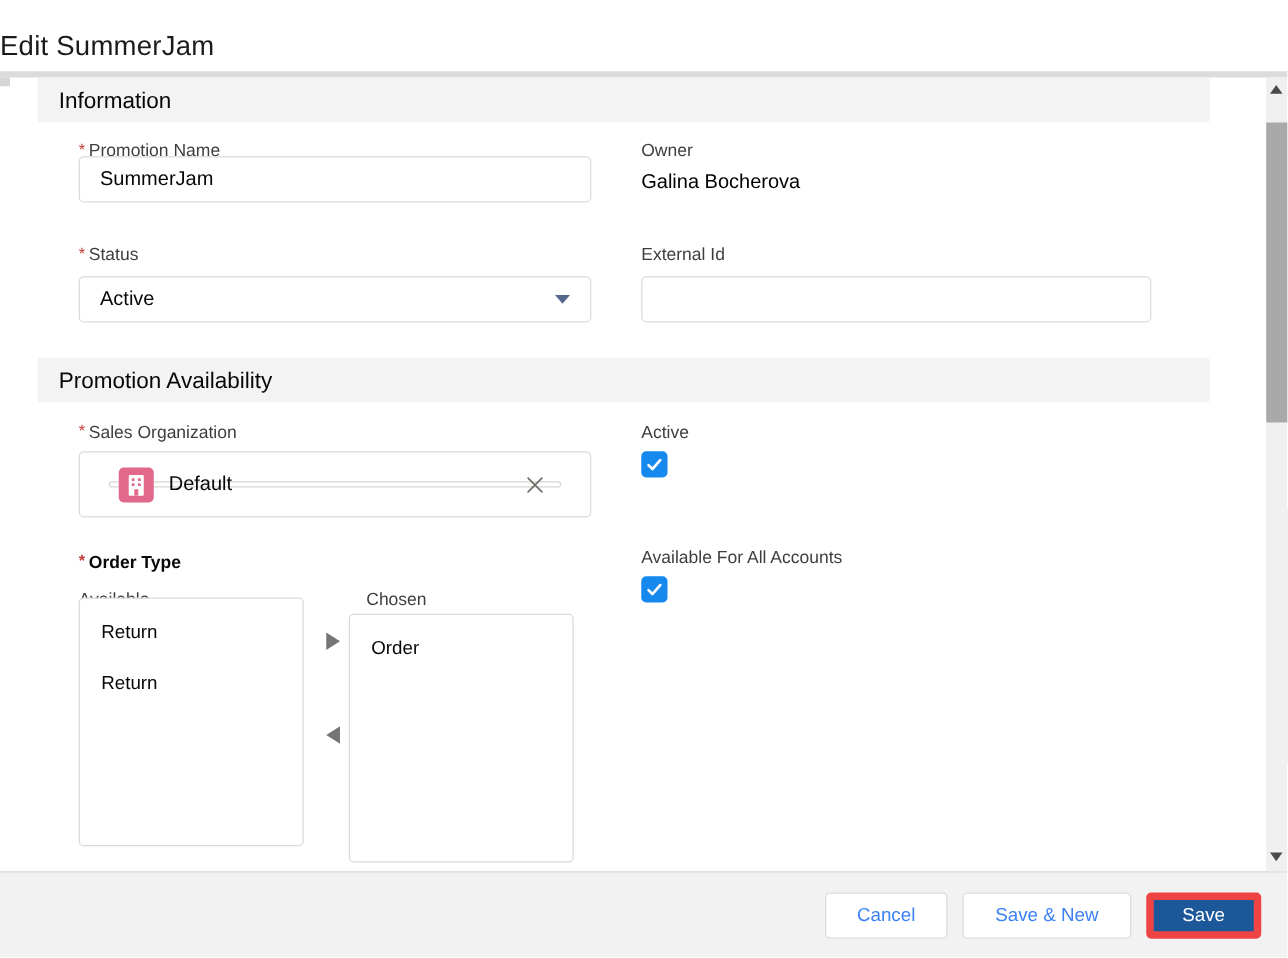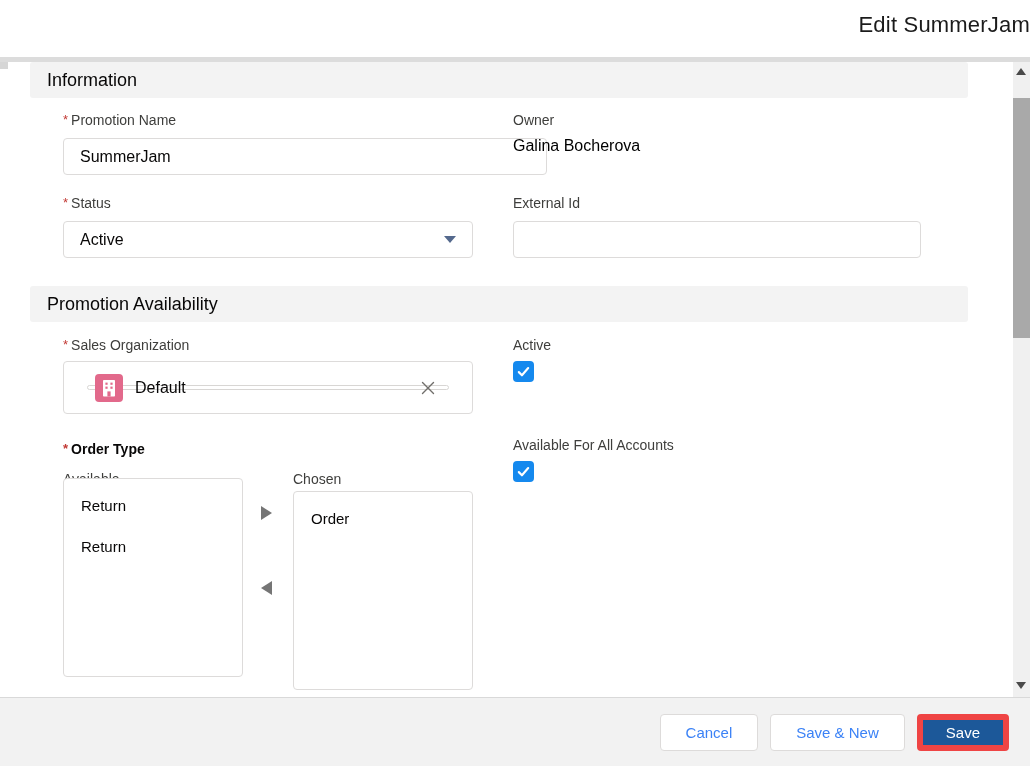--- a/index.html
+++ b/index.html
@@ -2,21 +2,21 @@
 <html><head>
 <meta charset="utf-8">
 <style>
   * { margin:0; padding:0; box-sizing:border-box; }
   html,body { width:1030px; height:766px; overflow:hidden; background:#fff;
               font-family:"Liberation Sans", sans-serif; }
   .modal { position:relative; width:1030px; height:766px; background:#fff; }
 
   
   .modal-header { position:absolute; top:0; left:0; width:1030px; height:56px; background:#fff; }
-  .modal-title { width:100%; text-align:right; padding-top:12px; font-size:22px;
+  .modal-title { width:100%; text-align:left; padding-top:24px; font-size:22px;
                  font-weight:300; color:#1b1b1b; letter-spacing:.2px; }
   .scroll-strip { position:absolute; top:57px; left:0; width:1030px; height:5px; background:#dcdcdc; }
   .scroll-sliver { position:absolute; top:62px; left:0; width:8px; height:7px; background:#d6d6d6; }
 
   
   .section-bar { position:absolute; left:30px; width:938px; height:36px; background:#f3f3f3;
                  border-radius:3px; font-size:18px; color:#080707; line-height:36px; padding-left:17px; }
   .section-info { top:62px; }
   .section-avail { top:286px; }
 
@@ -92,21 +92,21 @@
     <div class="modal-title">Edit SummerJam</div>
   </div>
   <div class="scroll-strip"></div>
   <div class="scroll-sliver"></div>
 
   <div class="section-bar section-info">Information</div>
 
   <div class="fld-label" style="left:63px; top:112px;">
     <span class="req">*</span><span>Promotion Name</span>
   </div>
-  <input class="text-input" style="left: 63px; top: 138px; width: 484px;" value="SummerJam">
+  <input class="text-input" style="left: 63px; top: 125px; width: 410px;" value="SummerJam">
 
   <div class="fld-label" style="left:513px; top:112px;">Owner</div>
   <div class="static-value" style="left:513px; top:137px;">Galina Bocherova</div>
 
   <div class="fld-label" style="left:63px; top:195px;">
     <span class="req">*</span><span>Status</span>
   </div>
   <div class="combobox">
     <span class="combobox-value">Active</span>
     <span class="chevron-down"></span>
@@ -160,21 +160,21 @@
       <div class="listbox-item">Return</div>
     </div>
 
   <div class="move-btn" style="top:505px;">
     <span class="tri-right"></span>
   </div>
   <div class="move-btn" style="top:580px;">
     <span class="tri-left"></span>
   </div>
 
-  <div class="listbox" style="left:293px; top:491px;">
+  <div class="listbox" style="left:279px; top:491px;">
       <div class="listbox-item">Order</div>
     </div>
 
   <div class="fld-label" style="left:513px; top:437px;">Available For All Accounts</div>
   <div class="checkbox" style="left:513px; top:461px;">
     <svg width="15" height="15" viewBox="0 0 24 24">
       <path d="M4.5 13l5 5 10-11.5" stroke="#ffffff" stroke-width="3.4" fill="none" stroke-linecap="round" stroke-linejoin="round"></path>
     </svg>
   </div>
 

